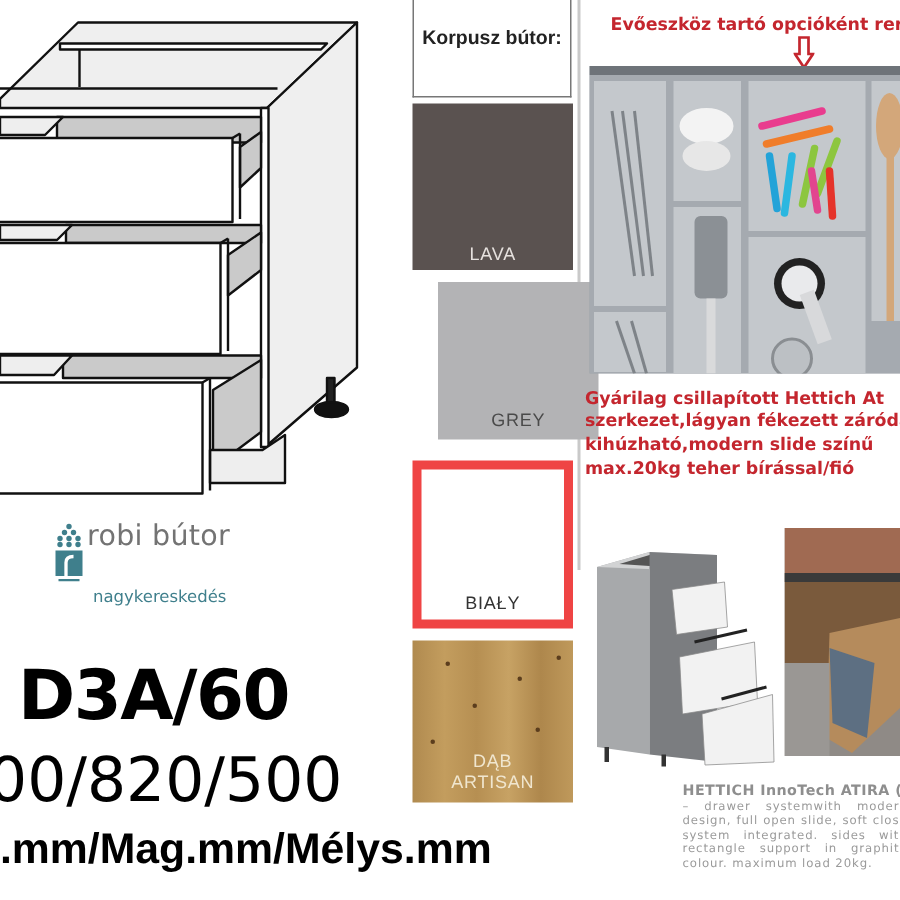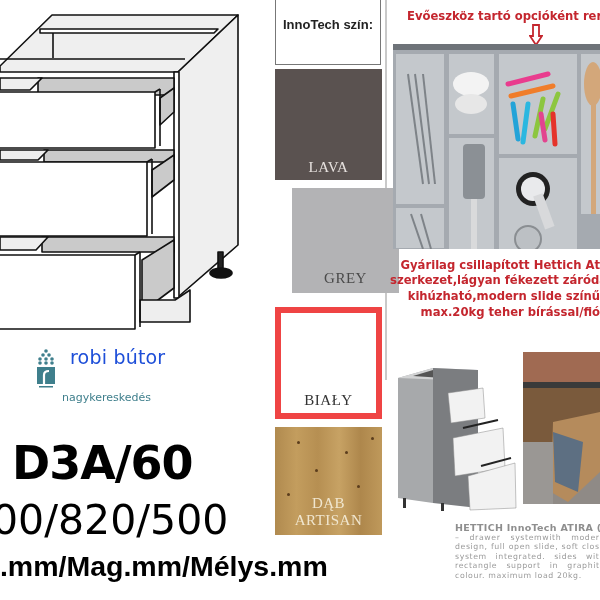--- a/index.html
+++ b/index.html
@@ -5,49 +5,49 @@
   html, body { margin:0; padding:0; }
   body { width:600px; height:600px; background:#ffffff; position:relative; overflow:hidden; font-family:"DejaVu Sans", sans-serif; }
   .abs { position:absolute; }
 
   
   #cabinet { left:0; top:0; width:265px; height:330px; }
 
   
   #logo { left:36px; top:346px; width:200px; height:46px; }
   #logo .mark { position:absolute; left:0; top:2px; width:20px; height:42px; }
-  #logo .name { position:absolute; left:34px; top:0; font-size:19px; color:#1d4ed8; letter-spacing:0.2px; white-space:nowrap; }
+  #logo .name { position:absolute; left:22px; top:0; font-size:19px; color:#737373; letter-spacing:0.2px; white-space:nowrap; }
   #logo .sub { position:absolute; left:26px; top:24px; font-size:11px; color:#3f7f8c; white-space:nowrap;margin-top:21px; }
 
   
   #model { left:12px; top:440px; font-family:"DejaVu Sans", sans-serif; font-weight:bold; font-size:46px; color:#000; line-height:1; letter-spacing:-1px; white-space:nowrap; }
   #dims { left:-8px; top:500px; font-family:"DejaVu Sans", sans-serif; font-size:41px; color:#000; line-height:1; white-space:nowrap; }
   #units { left:-8px; top:552px; font-family:"Liberation Sans", sans-serif; font-weight:bold; font-size:28.5px; color:#000; line-height:1; white-space:nowrap; }
 
   
   #korpusz { left:275px; top:0; width:106px; height:65px; border:1.5px solid #777; border-top:none; box-sizing:border-box; }
   #korpusz span { position:absolute; left:0; right:0; top:17px; text-align:center; font-family:"Liberation Sans", sans-serif; font-weight:bold; font-size:13px; color:#222; }
   .swatch { position:absolute; left:275px; width:107px; box-sizing:border-box; }
-  .swatch .lbl { position:absolute; left:0; right:0; text-align:center; font-family:Liberation Serif, serif; font-size:15px; letter-spacing:0.5px; }
+  .swatch .lbl { position:absolute; left:0; right:0; text-align:center; font-family:Liberation Sans, sans-serif; font-size:12px; letter-spacing:0.5px; }
   #sw-lava { top:69px; height:111px; background:#5a5250; }
   #sw-lava .lbl { bottom:4px; color:#e6e1de; }
   #sw-grey { top:188px; height:105px; background:#b3b3b5;margin-left:17px; }
   #sw-grey .lbl { bottom:6px; color:#4a4a4a; }
   #sw-bialy { top:307px; height:112px; background:#ffffff; border:6px solid #ef4444; }
   #sw-bialy .lbl { bottom:4px; color:#333; }
   #sw-dab { top:427px; height:108px; background:linear-gradient(90deg,#b08a4f 0%,#c39d5e 20%,#b68f52 40%,#c7a264 60%,#ae874c 80%,#bf995b 100%); }
   #sw-dab .lbl { bottom:6px; color:#f0e6cf; line-height:1.15;margin-top:48px; }
   #sw-dab .knot { position:absolute; width:3px; height:3px; border-radius:50%; background:#5b3d1d; }
   .vline { position:absolute; left:385px; top:0; width:2px; height:380px; background:#c9c9c9; }
 
   
   #red-title { left:407px; top:9px; font-family:"DejaVu Sans", sans-serif; font-weight:bold; font-size:11.6px; color:#c4262e; white-space:nowrap; }
   #arrow { left:529px; top:24px; width:14px; height:22px; }
   #tray { left:393px; top:44px; width:207px; height:205px; background:#9fa4aa; }
-  .red-block { position:absolute; left:390px; width:210px; text-align:right; font-family:"DejaVu Sans", sans-serif; font-weight:bold; font-size:11.6px; color:#c4262e; white-space:nowrap; line-height:15.5px; }
+  .red-block { position:absolute; left:390px; width:210px; text-align:left; font-family:"DejaVu Sans", sans-serif; font-weight:bold; font-size:11.6px; color:#c4262e; white-space:nowrap; line-height:15.5px; }
   #hettich-note { left:455px; top:523px; width:150px; font-family:"DejaVu Sans", sans-serif; color:#9a9a9a; line-height:9.5px; }
   #hettich-note .h { font-size:9.5px; font-weight:bold; color:#8e8e8e; letter-spacing:0.3px; white-space:nowrap; }
   #hettich-note .b { font-size:7.8px; letter-spacing:0.6px; text-align:justify; }
   #cab3d { left:393px; top:358px; width:125px; height:155px; }
   #kitchen { left:523px; top:352px; width:77px; height:152px; }
 </style>
 </head>
 <body>
 
 <svg id="cabinet" class="abs" viewBox="0 0 265 330">
@@ -109,21 +109,21 @@
   </svg>
   <span class="name">robi bútor</span>
   <span class="sub">nagykereskedés</span>
 </div>
 
 <div id="model" class="abs">D3A/60</div>
 <div id="dims" class="abs">00/820/500</div>
 <div id="units" class="abs">l.mm/Mag.mm/Mélys.mm</div>
 
 <div id="korpusz" class="abs">
-  <span>InnoTech szín:</span>
+  <span>Korpusz bútor:</span>
 </div>
 <div class="vline"></div>
 
 <div id="sw-lava" class="swatch">
   <span class="lbl">LAVA</span>
 </div>
 <div id="sw-grey" class="swatch">
   <span class="lbl">GREY</span>
 </div>
 <div id="sw-bialy" class="swatch">

